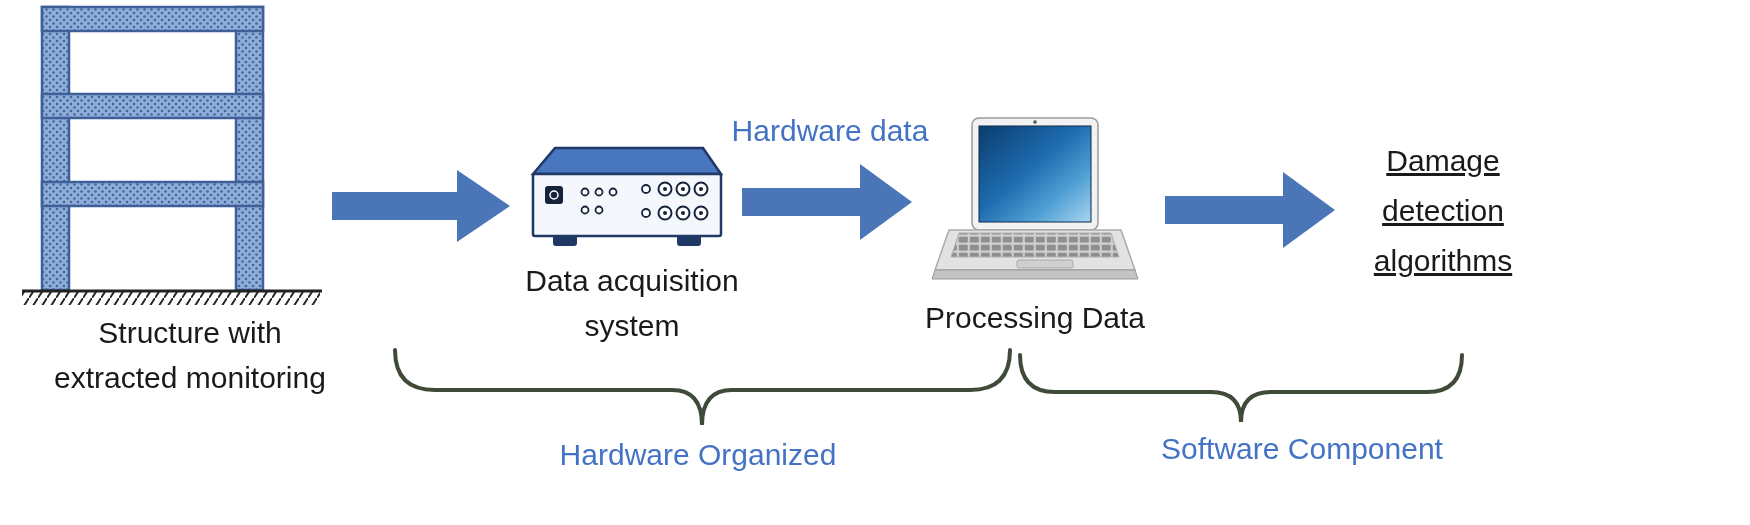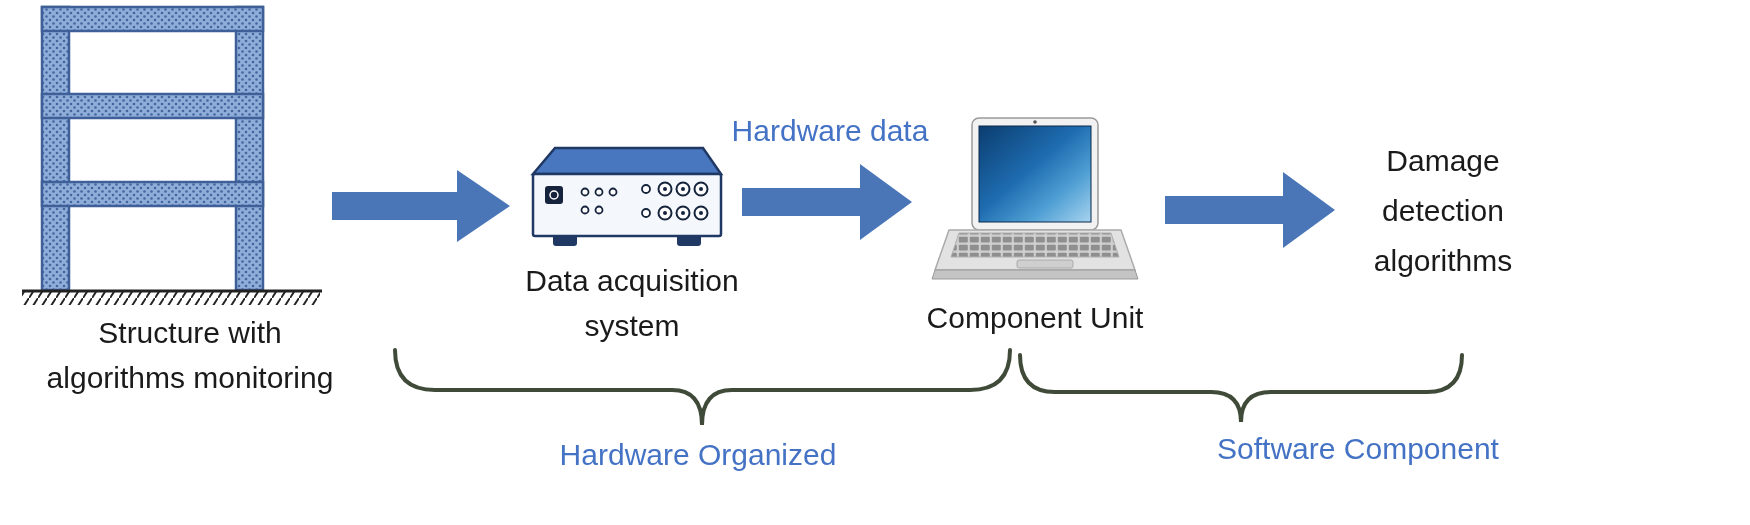--- a/index.html
+++ b/index.html
@@ -10,21 +10,21 @@
   .lbl {
     position:absolute;
     transform:translateX(-50%);
     text-align:center;
     white-space:pre-line;
     font-size:30px;
     line-height:1.5;
     color:#1a1a1a;
   }
   .lbl.blue { color:#4472c4; }
-  .lbl.lh-wide { line-height:1.67; }
+  .lbl.lh-wide { line-height:1.67;text-decoration:underline; }
 </style>
 </head>
 <body>
 
 <div class="canvas">
 
   <svg class="svgabs" style="left:20px;top:4px" width="310" height="302" viewBox="0 0 310 302">
     <defs>
       <pattern id="bdots" width="7" height="7" patternUnits="userSpaceOnUse">
         <rect width="7" height="7" fill="#8fadd9"></rect>
@@ -38,21 +38,21 @@
     <rect x="22" y="3" width="27" height="283" fill="url(#bdots)" stroke="#3f5f98" stroke-width="2.5"></rect>
     <rect x="216" y="3" width="27" height="283" fill="url(#bdots)" stroke="#3f5f98" stroke-width="2.5"></rect>
     <rect x="22" y="3" width="221" height="24" fill="url(#bdots)" stroke="#3f5f98" stroke-width="2.5"></rect>
     <rect x="22" y="90" width="221" height="24" fill="url(#bdots)" stroke="#3f5f98" stroke-width="2.5"></rect>
     <rect x="22" y="178" width="221" height="24" fill="url(#bdots)" stroke="#3f5f98" stroke-width="2.5"></rect>
     <line x1="2" y1="287" x2="302" y2="287" stroke="#222222" stroke-width="3"></line>
     <rect x="2" y="288" width="298" height="13" fill="url(#hatch)"></rect>
   </svg>
 
   <div class="lbl" style="left:190px; top:310px">Structure with
-algorithms monitoring</div>
+extracted monitoring</div>
 
 
   <svg class="svgabs" style="left:332px;top:170px" width="180" height="72" viewBox="0 0 180 72">
     <polygon points="0,22 125,22 125,0 178,36 125,72 125,50 0,50" fill="#4a76b8"></polygon>
   </svg>
 
   <svg class="svgabs" style="left:525px;top:140px" width="205" height="115" viewBox="0 0 205 115">
     <rect x="28" y="94" width="24" height="12" rx="3" fill="#1f3864"></rect>
     <rect x="152" y="94" width="24" height="12" rx="3" fill="#1f3864"></rect>
     <polygon points="8,34 30,8 178,8 196,34" fill="#4877c0" stroke="#1f3864" stroke-width="2.5"></polygon>
@@ -106,33 +106,33 @@
     </defs>
     <rect x="47" y="2" width="126" height="112" rx="7" fill="#f2f2f2" stroke="#9a9a9a" stroke-width="1.5"></rect>
     <rect x="54" y="10" width="112" height="96" fill="url(#scr)" stroke="#0a2a4a" stroke-width="1"></rect>
     <circle cx="110" cy="6" r="1.8" fill="#555555"></circle>
     <polygon points="24,114 196,114 210,154 10,154" fill="#e2e2e2" stroke="#ababab" stroke-width="1.5"></polygon>
     <polygon points="34,117 186,117 194,141 26,141" fill="url(#keys)" stroke="#b0b0b0" stroke-width="1"></polygon>
     <rect x="92" y="144" width="56" height="8" rx="2" fill="#cfcfcf" stroke="#aaaaaa" stroke-width="1"></rect>
     <polygon points="10,154 210,154 213,163 7,163" fill="#c4c4c4" stroke="#9a9a9a" stroke-width="1"></polygon>
   </svg>
 
-  <div class="lbl" style="left:1035px; top:295px">Component Unit</div>
+  <div class="lbl" style="left:1035px; top:295px">Processing Data</div>
 
   <svg class="svgabs" style="left:1165px;top:172px" width="172" height="76" viewBox="0 0 172 76">
     <polygon points="0,24 118,24 118,0 170,38 118,76 118,52 0,52" fill="#4a76b8"></polygon>
   </svg>
 
   <div class="lbl lh-wide" style="left:1443px; top:136px">Damage
 detection
 algorithms</div>
 
   <svg class="svgabs" style="left:390px;top:345px" width="630" height="88" viewBox="0 0 630 88">
     <path d="M5,5 Q5,45 45,45 L282,45 Q312,45 312,80 Q312,45 342,45 L580,45 Q620,45 620,5" fill="none" stroke-width="4" stroke-linecap="round" stroke="#3f4a38"></path>
   </svg>
   <div class="lbl blue" style="left:698px; top:432px">Hardware Organized</div>
 
   <svg class="svgabs" style="left:1015px;top:350px" width="455" height="80" viewBox="0 0 455 80">
     <path d="M5,5 Q5,42 40,42 L196,42 Q226,42 226,72 Q226,42 256,42 L412,42 Q447,42 447,5" fill="none" stroke-width="4" stroke-linecap="round" stroke="#3f4a38"></path>
   </svg>
-  <div class="lbl blue" style="left:1358px; top:426px">Software Component</div>
+  <div class="lbl blue" style="left:1302px; top:426px">Software Component</div>
 
 </div>
 
 </body></html>

